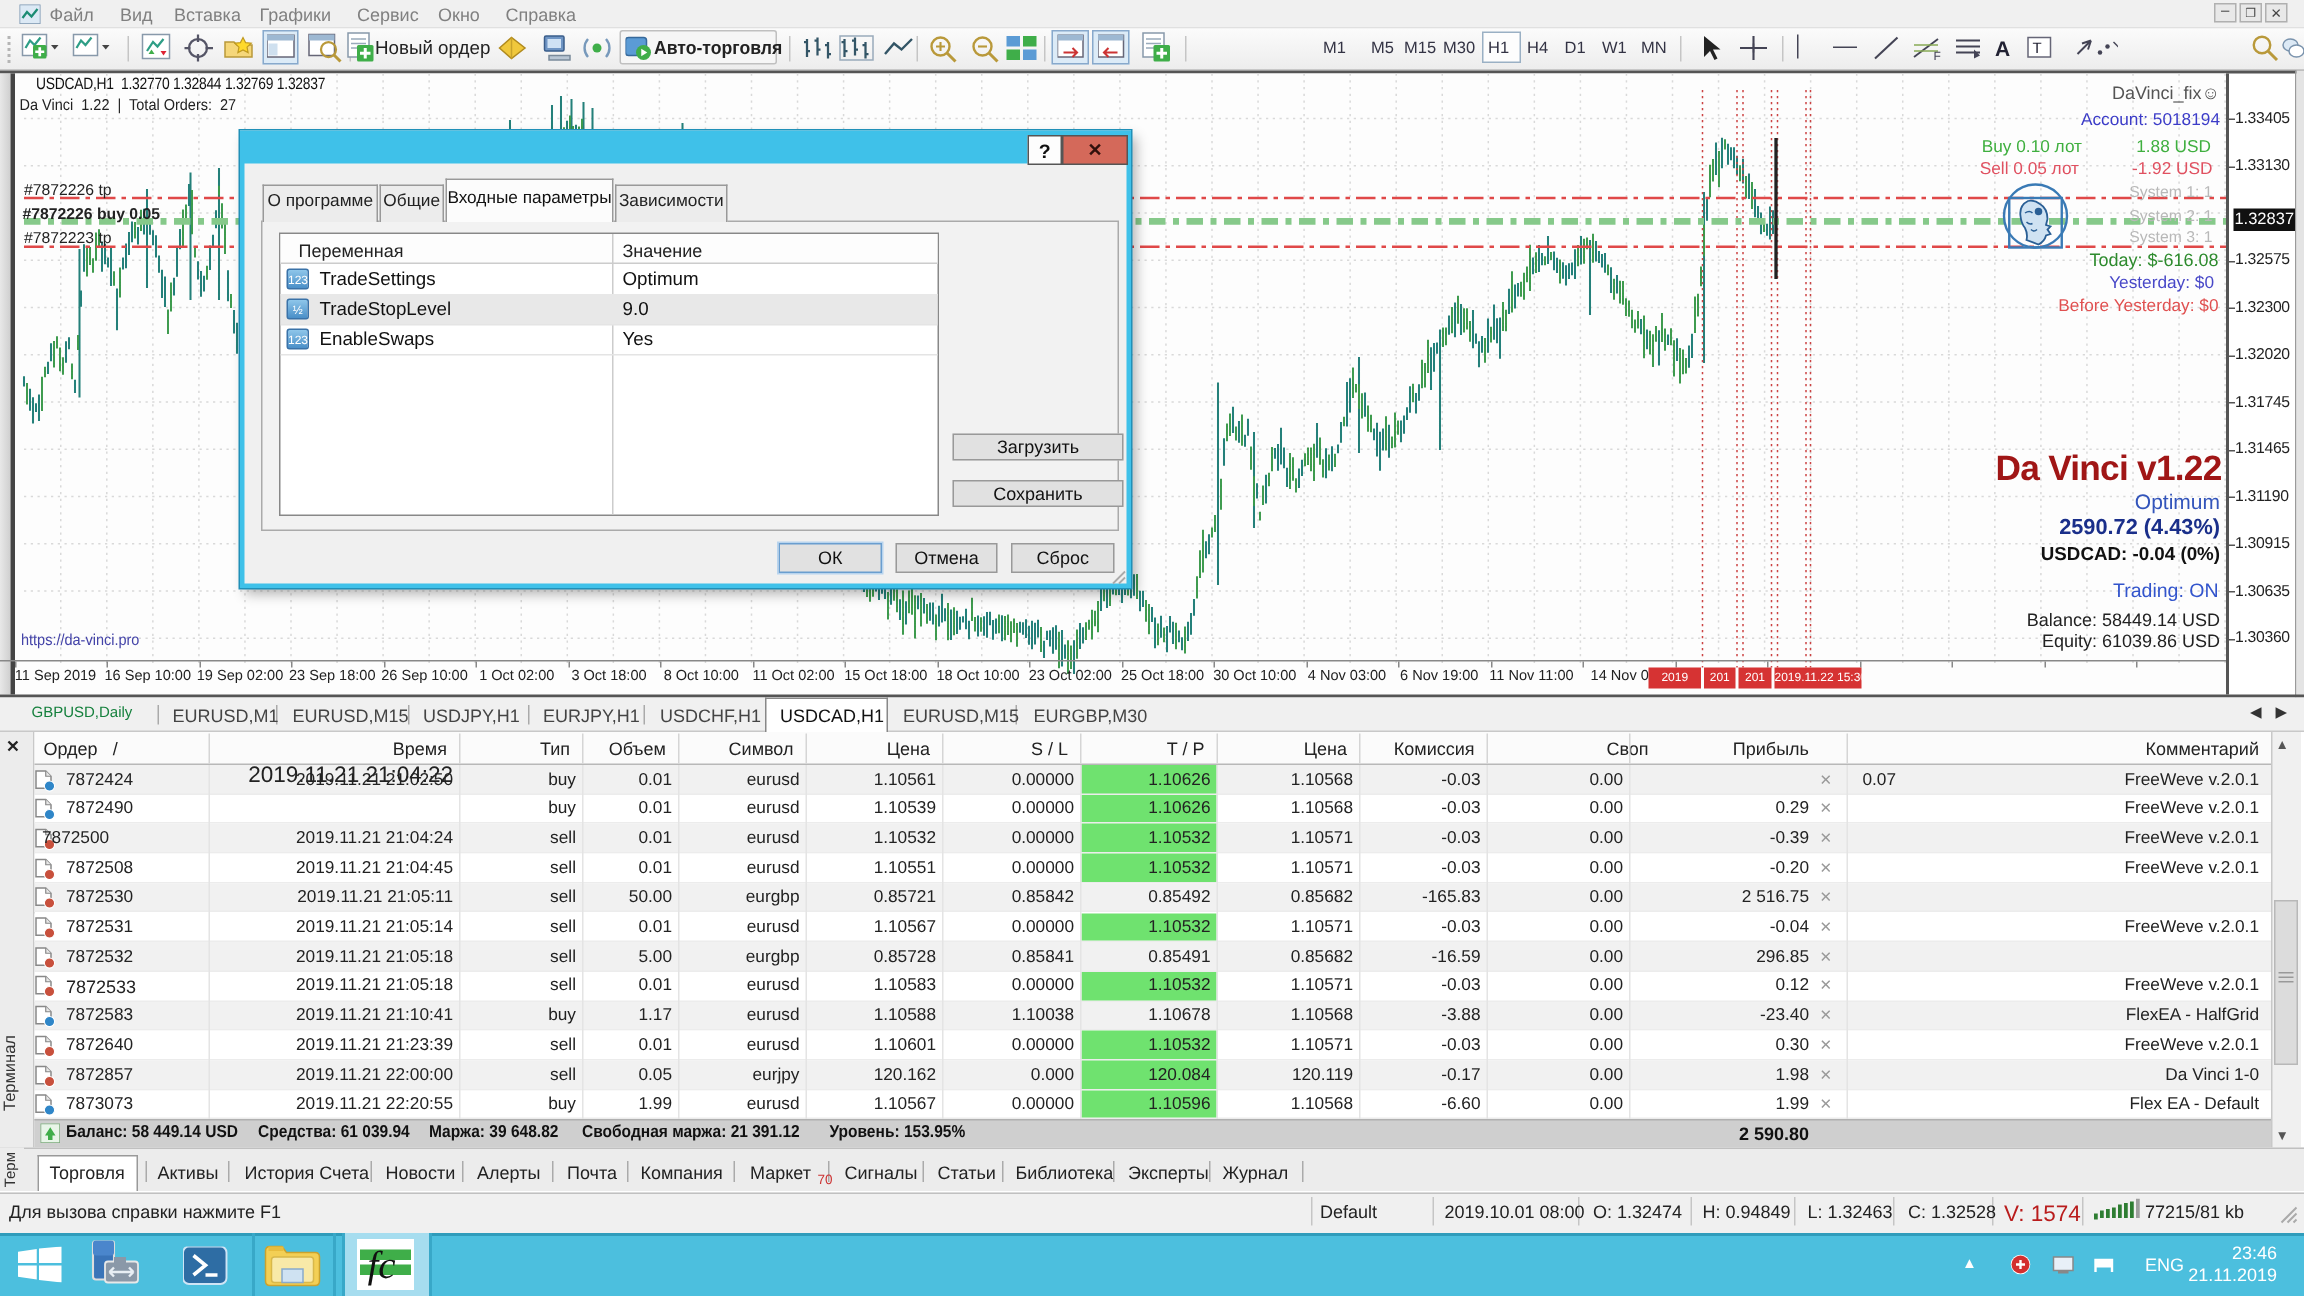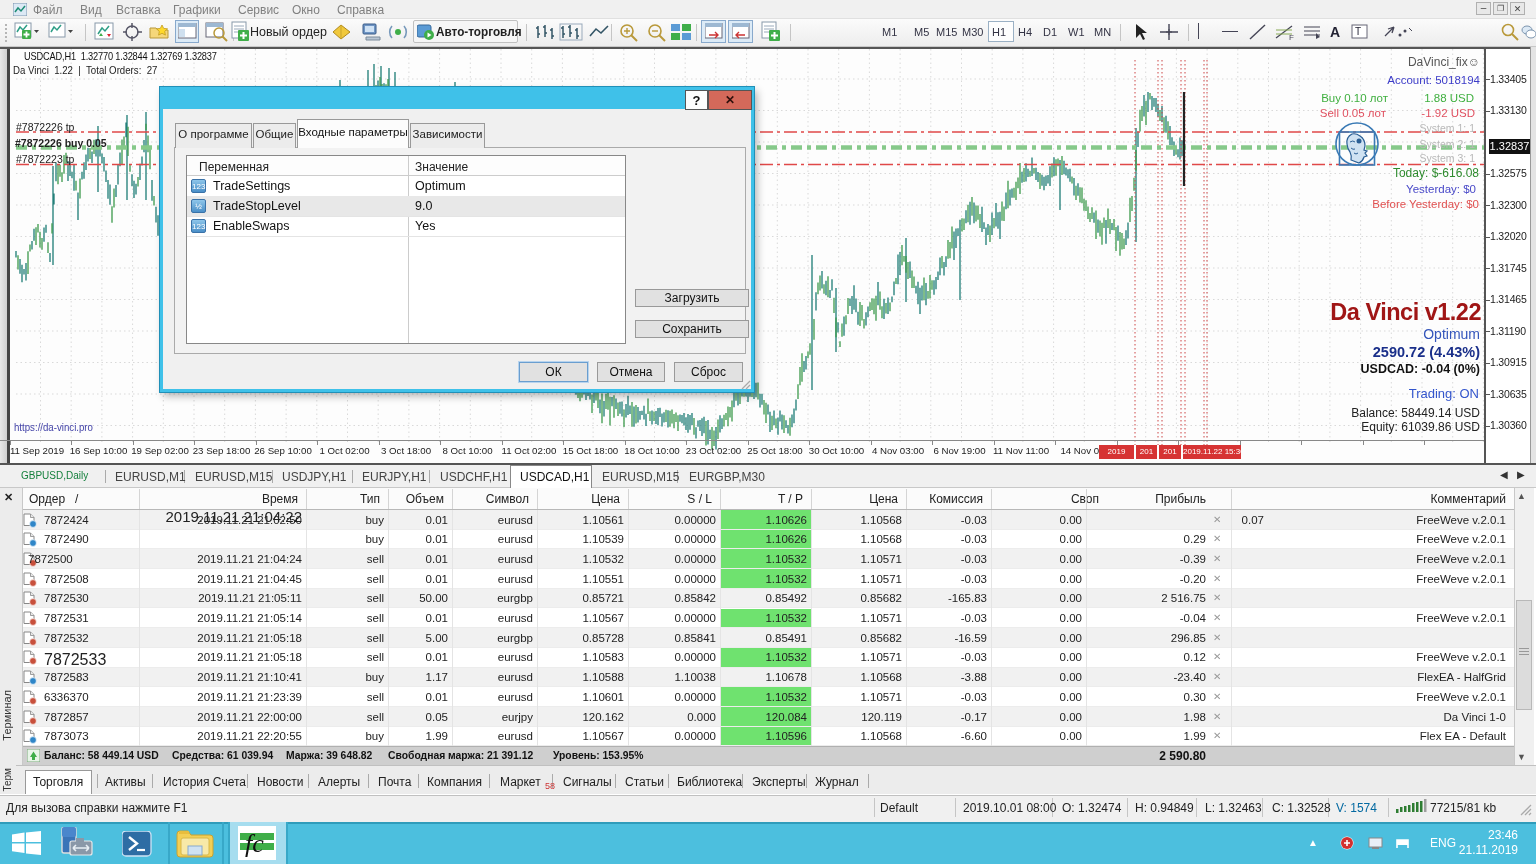--- a/index.html
+++ b/index.html
@@ -515,21 +515,21 @@
 <div class="a r" style="left:991px;top:631.7px;width:91px;font-size:11.5px;color:#222">0.00</div>
 <div class="a r" style="left:1086px;top:631.7px;width:120px;font-size:11.5px;color:#222">296.85</div>
 <span class="a" style="left:1213px;top:631.7px;font-size:10px;color:#999">✕</span>
 <div class="a" style="left:23px;top:647.9px;width:1491px;height:19.7px;background:#ffffff;border-bottom:1px solid #ececec"></div>
 <div class="a" style="left:721px;top:647.9px;width:90px;height:18.7px;background:#6fe26f"></div>
 <svg class="a" style="left:23px;top:650.4px" width="15" height="15">
     <path d="M1 1 H7.5 L11 4.5 V12.5 H1 Z" fill="#fff" stroke="#888"></path>
     <path d="M7.5 1 L7.5 4.5 L11 4.5" fill="#e8e8e8" stroke="#888" stroke-width=".8"></path>
     <circle cx="10" cy="11" r="3.4" fill="#c8503c" stroke="#fff" stroke-width=".7"></circle>
   </svg>
-<span class="a" style="left:44px;top:651.4px;font-size:16px;color:#222">7872533</span>
+<span class="a" style="left:44px;top:651.4px;font-size:12px;color:#222">7872533</span>
 <div class="a r" style="left:139px;top:651.4px;width:163px;font-size:11.5px;color:#222">2019.11.21 21:05:18</div>
 <div class="a r" style="left:306px;top:651.4px;width:78px;font-size:11.5px;color:#222">sell</div>
 <div class="a r" style="left:388px;top:651.4px;width:60px;font-size:11.5px;color:#222">0.01</div>
 <div class="a r" style="left:452px;top:651.4px;width:81px;font-size:11.5px;color:#222">eurusd</div>
 <div class="a r" style="left:537px;top:651.4px;width:87px;font-size:11.5px;color:#222">1.10583</div>
 <div class="a r" style="left:628px;top:651.4px;width:88px;font-size:11.5px;color:#222">0.00000</div>
 <div class="a r" style="left:720px;top:651.4px;width:87px;font-size:11.5px;color:#222">1.10532</div>
 <div class="a r" style="left:811px;top:651.4px;width:91px;font-size:11.5px;color:#222">1.10571</div>
 <div class="a r" style="left:906px;top:651.4px;width:81px;font-size:11.5px;color:#222">-0.03</div>
 <div class="a r" style="left:991px;top:651.4px;width:91px;font-size:11.5px;color:#222">0.00</div>
@@ -556,21 +556,21 @@
 <div class="a r" style="left:1086px;top:671.1px;width:120px;font-size:11.5px;color:#222">-23.40</div>
 <span class="a" style="left:1213px;top:671.1px;font-size:10px;color:#999">✕</span>
 <div class="a r" style="left:1231px;top:671.1px;width:275px;font-size:11.5px;color:#222">FlexEA - HalfGrid</div>
 <div class="a" style="left:23px;top:687.3px;width:1491px;height:19.7px;background:#ffffff;border-bottom:1px solid #ececec"></div>
 <div class="a" style="left:721px;top:687.3px;width:90px;height:18.7px;background:#6fe26f"></div>
 <svg class="a" style="left:23px;top:689.8px" width="15" height="15">
     <path d="M1 1 H7.5 L11 4.5 V12.5 H1 Z" fill="#fff" stroke="#888"></path>
     <path d="M7.5 1 L7.5 4.5 L11 4.5" fill="#e8e8e8" stroke="#888" stroke-width=".8"></path>
     <circle cx="10" cy="11" r="3.4" fill="#c8503c" stroke="#fff" stroke-width=".7"></circle>
   </svg>
-<span class="a" style="left:44px;top:690.8px;font-size:11.5px;color:#222">6336370</span>
+<span class="a" style="left:44px;top:690.8px;font-size:11.5px;color:#222">7872640</span>
 <div class="a r" style="left:139px;top:690.8px;width:163px;font-size:11.5px;color:#222">2019.11.21 21:23:39</div>
 <div class="a r" style="left:306px;top:690.8px;width:78px;font-size:11.5px;color:#222">sell</div>
 <div class="a r" style="left:388px;top:690.8px;width:60px;font-size:11.5px;color:#222">0.01</div>
 <div class="a r" style="left:452px;top:690.8px;width:81px;font-size:11.5px;color:#222">eurusd</div>
 <div class="a r" style="left:537px;top:690.8px;width:87px;font-size:11.5px;color:#222">1.10601</div>
 <div class="a r" style="left:628px;top:690.8px;width:88px;font-size:11.5px;color:#222">0.00000</div>
 <div class="a r" style="left:720px;top:690.8px;width:87px;font-size:11.5px;color:#222">1.10532</div>
 <div class="a r" style="left:811px;top:690.8px;width:91px;font-size:11.5px;color:#222">1.10571</div>
 <div class="a r" style="left:906px;top:690.8px;width:81px;font-size:11.5px;color:#222">-0.03</div>
 <div class="a r" style="left:991px;top:690.8px;width:91px;font-size:11.5px;color:#222">0.00</div>
@@ -673,38 +673,38 @@
 <div class="a" style="left:308px;top:774px;width:1px;height:14px;background:#aaa"></div>
 <div class="a" style="left:368px;top:774px;width:1px;height:14px;background:#aaa"></div>
 <div class="a" style="left:418px;top:774px;width:1px;height:14px;background:#aaa"></div>
 <div class="a" style="left:489px;top:774px;width:1px;height:14px;background:#aaa"></div>
 <div class="a" style="left:552px;top:774px;width:1px;height:14px;background:#aaa"></div>
 <div class="a" style="left:615px;top:774px;width:1px;height:14px;background:#aaa"></div>
 <div class="a" style="left:668px;top:774px;width:1px;height:14px;background:#aaa"></div>
 <div class="a" style="left:742px;top:774px;width:1px;height:14px;background:#aaa"></div>
 <div class="a" style="left:806px;top:774px;width:1px;height:14px;background:#aaa"></div>
 <div class="a" style="left:868px;top:774px;width:1px;height:14px;background:#aaa"></div>
-<span class="a" style="left:545px;top:781px;font-size:9px;color:#c33">58</span>
+<span class="a" style="left:545px;top:781px;font-size:9px;color:#c33">70</span>
 <div class="a" style="left:0;top:795px;width:1536px;height:27px;background:#f0f0f0;border-top:1px solid #c0c0c0"></div>
 <span class="a" style="left:6px;top:801px;font-size:12px;color:#222">Для вызова справки нажмите F1</span>
 <div class="a" style="left:874px;top:798px;width:1px;height:19px;background:#c5c5c5"></div>
 <div class="a" style="left:955px;top:798px;width:1px;height:19px;background:#c5c5c5"></div>
 <div class="a" style="left:1052px;top:798px;width:1px;height:19px;background:#c5c5c5"></div>
 <div class="a" style="left:1127px;top:798px;width:1px;height:19px;background:#c5c5c5"></div>
 <div class="a" style="left:1196px;top:798px;width:1px;height:19px;background:#c5c5c5"></div>
 <div class="a" style="left:1262px;top:798px;width:1px;height:19px;background:#c5c5c5"></div>
 <div class="a" style="left:1328px;top:798px;width:1px;height:19px;background:#c5c5c5"></div>
 <div class="a" style="left:1388px;top:798px;width:1px;height:19px;background:#c5c5c5"></div>
 <span class="a" style="left:880px;top:801px;font-size:12px;color:#222">Default</span>
 <span class="a" style="left:963px;top:801px;font-size:12px;color:#222">2019.10.01 08:00</span>
 <span class="a" style="left:1062px;top:801px;font-size:12px;color:#222">O: 1.32474</span>
 <span class="a" style="left:1135px;top:801px;font-size:12px;color:#222">H: 0.94849</span>
 <span class="a" style="left:1205px;top:801px;font-size:12px;color:#222">L: 1.32463</span>
 <span class="a" style="left:1272px;top:801px;font-size:12px;color:#222">C: 1.32528</span>
-<span class="a" style="left:1336px;top:801px;font-size:12px;color:#0369a1">V: 1574</span>
+<span class="a" style="left:1336px;top:801px;font-size:15px;color:#b91c1c">V: 1574</span>
 <svg class="a" style="left:1396px;top:799px" width="32" height="17">
 <rect x="0" y="10" width="2.5" height="4" fill="#2e7d32"></rect>
 <rect x="4" y="8" width="2.5" height="5" fill="#2e7d32"></rect>
 <rect x="8" y="7" width="2.5" height="6" fill="#2e7d32"></rect>
 <rect x="12" y="6" width="2.5" height="7" fill="#2e7d32"></rect>
 <rect x="16" y="4" width="2.5" height="9" fill="#2e7d32"></rect>
 <rect x="20" y="3" width="2.5" height="10" fill="#2e7d32"></rect>
 <rect x="24" y="2" width="2.5" height="11" fill="#2e7d32"></rect>
 <rect x="28" y="0" width="2.5" height="13" fill="#9e9e9e"></rect>
 </svg>

